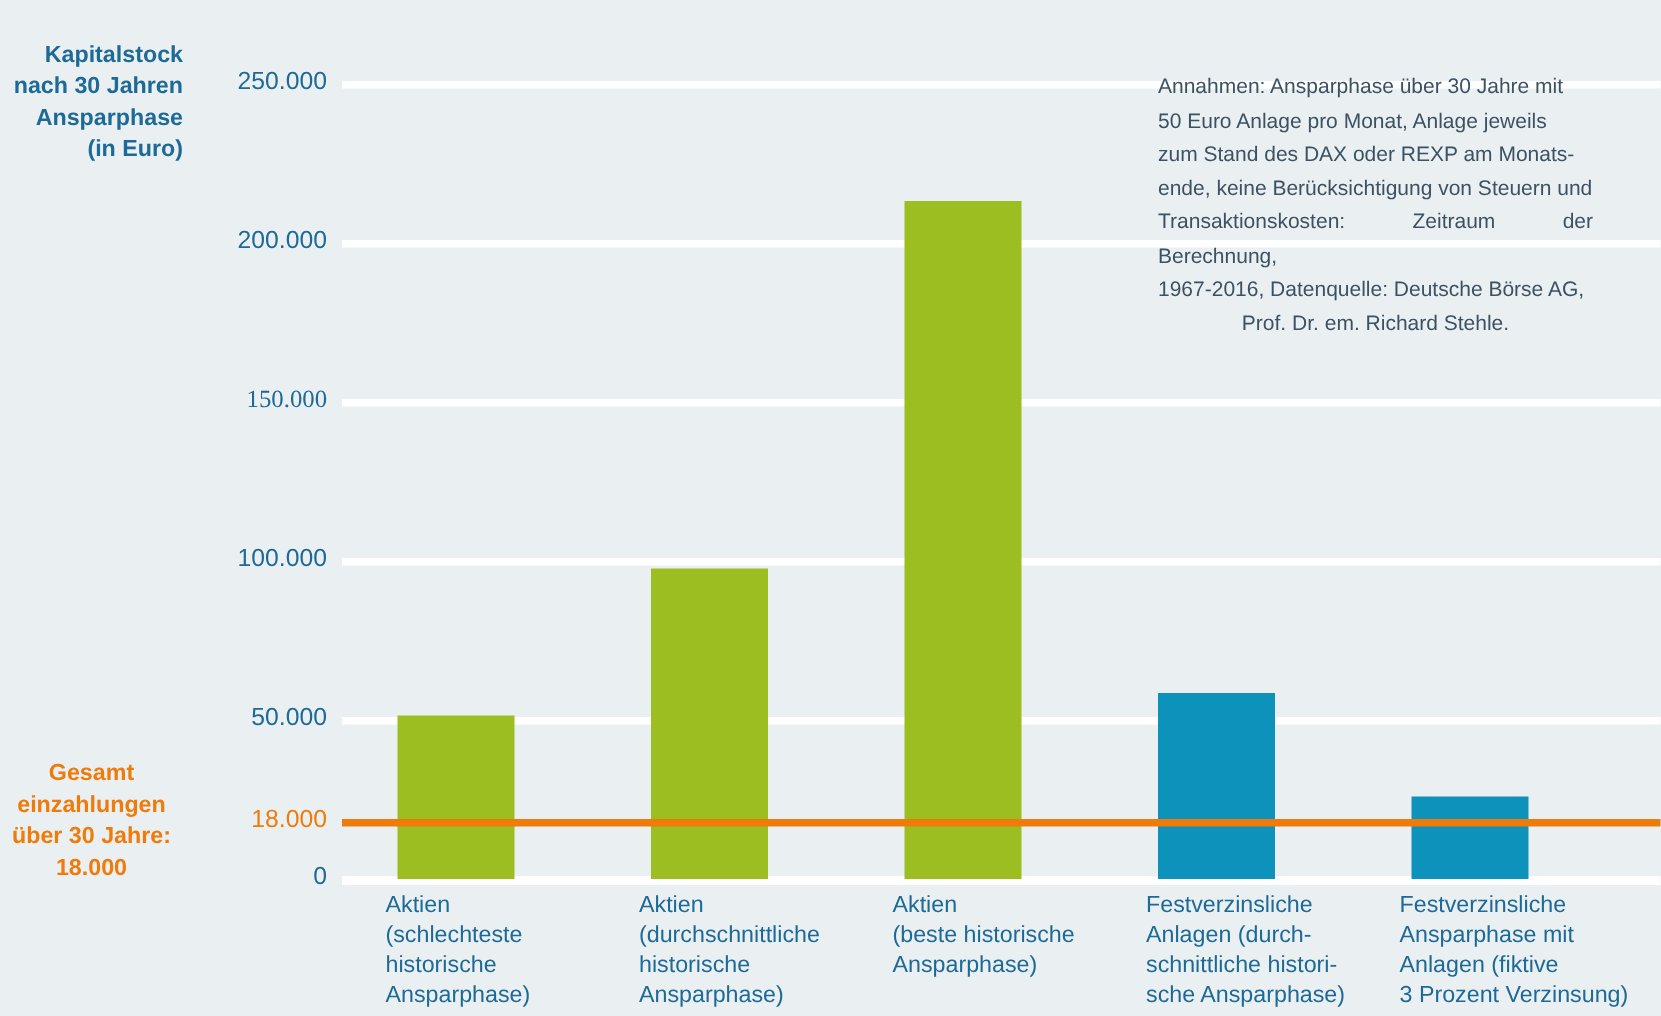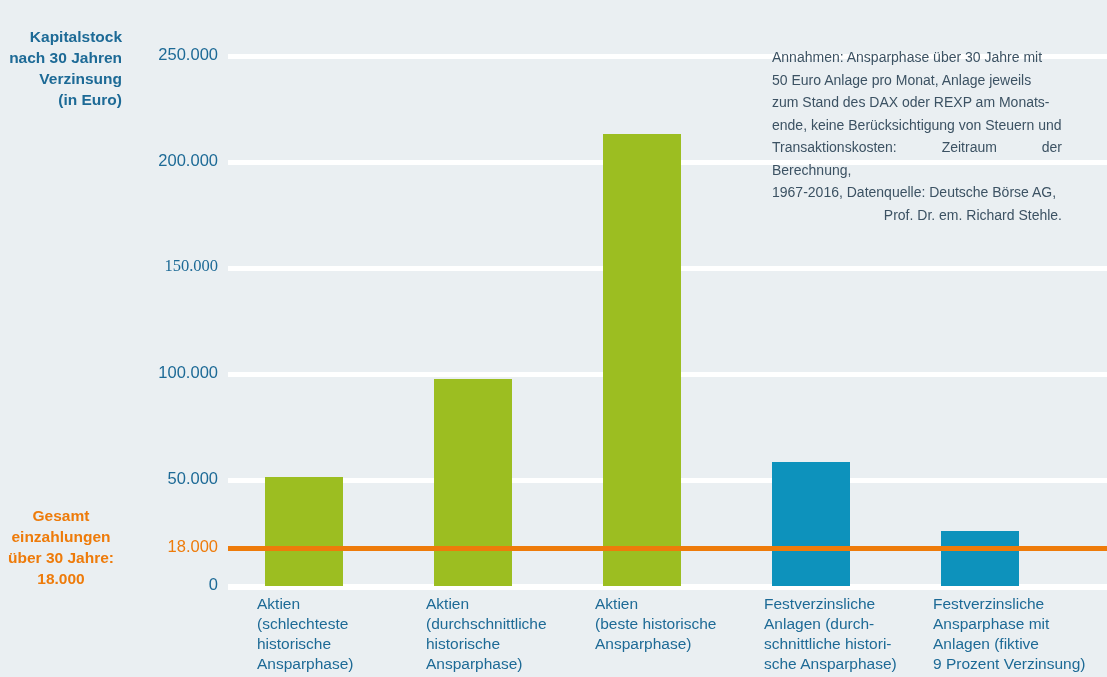--- a/index.html
+++ b/index.html
@@ -119,29 +119,29 @@
     position: absolute;
     left: 772px;
     top: 46px;
     width: 290px;
     color: #3c5263;
     font-size: 14px;
     line-height: 22.5px;
     text-align: justify;
     font-weight: 400;
   }
-  #annotation .last-line { text-align: right; }
+  #annotation .last-line { text-align: center; }
 </style>
 </head>
 <body>
 
 <div id="y-axis-title">
   <div>Kapitalstock</div>
   <div>nach 30 Jahren</div>
-  <div>Verzinsung</div>
+  <div>Ansparphase</div>
   <div>(in Euro)</div>
 </div>
 
 <div id="total-contributions-note">
   <div>Gesamt</div>
   <div>einzahlungen</div>
   <div>über 30 Jahre:</div>
   <div>18.000</div>
 </div>
 
@@ -191,21 +191,21 @@
     <div class="cat-label" style="left: 536px;">
       <div>Festverzinsliche</div>
       <div>Anlagen (durch-</div>
       <div>schnittliche histori-</div>
       <div>sche Ansparphase)</div>
     </div>
     <div class="cat-label" style="left: 705px;">
       <div>Festverzinsliche</div>
       <div>Ansparphase mit</div>
       <div>Anlagen (fiktive</div>
-      <div>9 Prozent Verzinsung)</div>
+      <div>3 Prozent Verzinsung)</div>
     </div>
   </div>
 
 <div id="annotation">
   <div>Annahmen: Ansparphase über 30 Jahre mit</div>
   <div>50 Euro Anlage pro Monat, Anlage jeweils</div>
   <div>zum Stand des DAX oder REXP am Monats-</div>
   <div>ende, keine Berücksichtigung von Steuern und</div>
   <div>Transaktionskosten: Zeitraum der Berechnung,</div>
   <div>1967-2016, Datenquelle: Deutsche Börse AG,</div>

